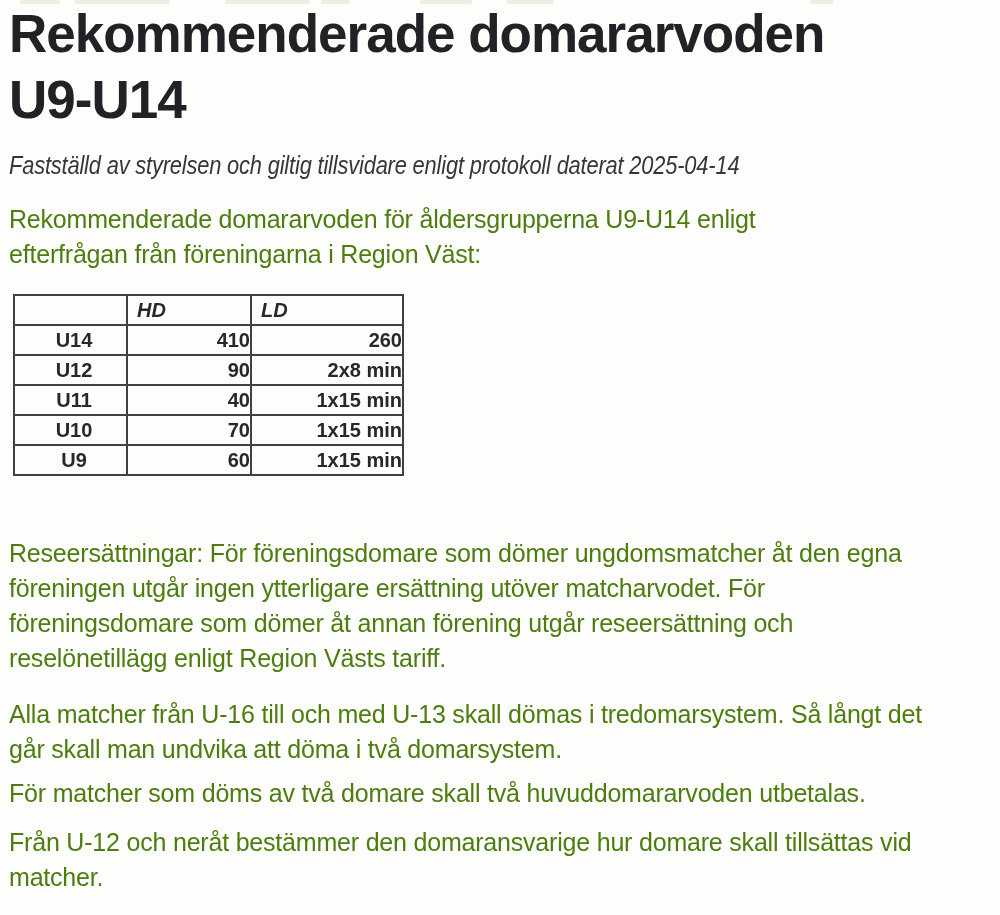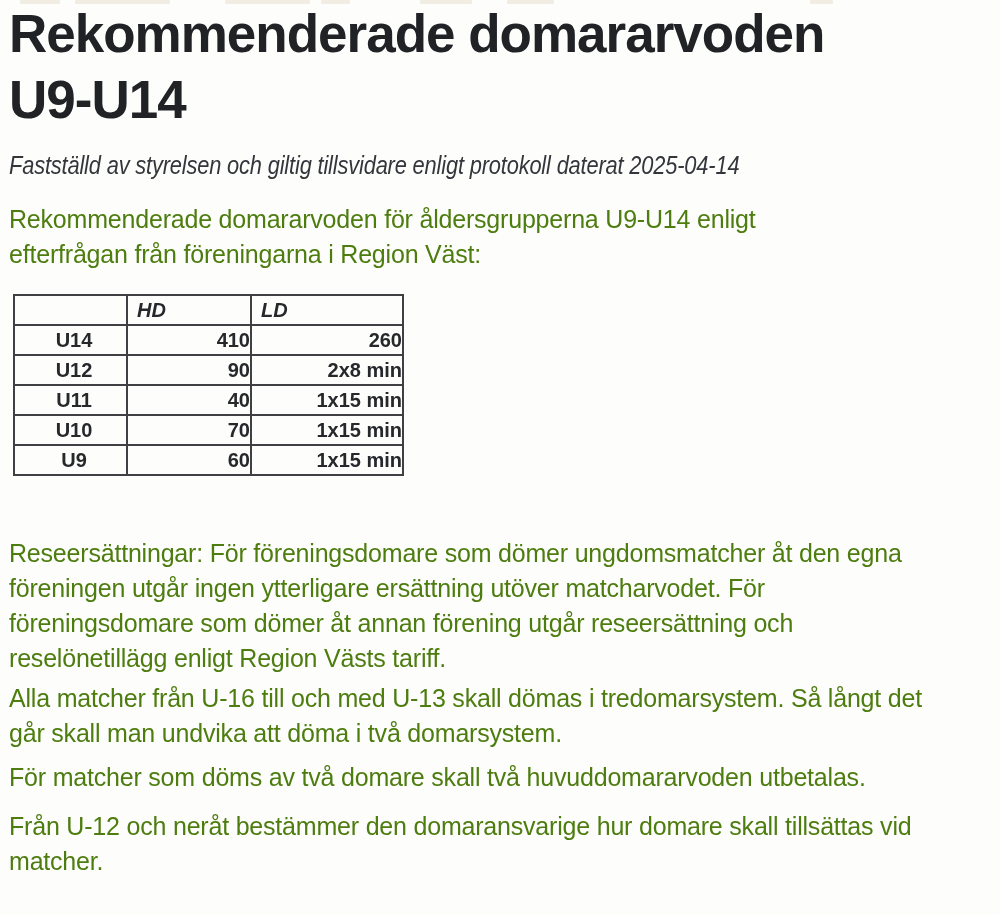--- a/index.html
+++ b/index.html
@@ -49,21 +49,21 @@
   }
   .fees .c1{width:111px;}
   .fees .c2{width:113px;}
   .fees .c3{width:141px;}
   .fees th{text-align:left;padding-left:9px;width:auto;font-style:italic;}
   .fees th.c1{padding-left:0;}
   .fees td.age{text-align:center;padding-left:7px;}
   .fees td.val{text-align:right;}
 
   .p-resees{margin-top:60px;}
-  .p-tredomar{margin-top:5px;}
+  .p-tredomar{margin-top:21px;}
   .p-tvadomare{margin-top:9px;}
   .p-tillsattning{margin-top:14px;}
 </style>
 </head>
 <body>
 
 <div class="page">
 
   <div class="remnants">
     <i style="left:20px;width:40px"></i>

